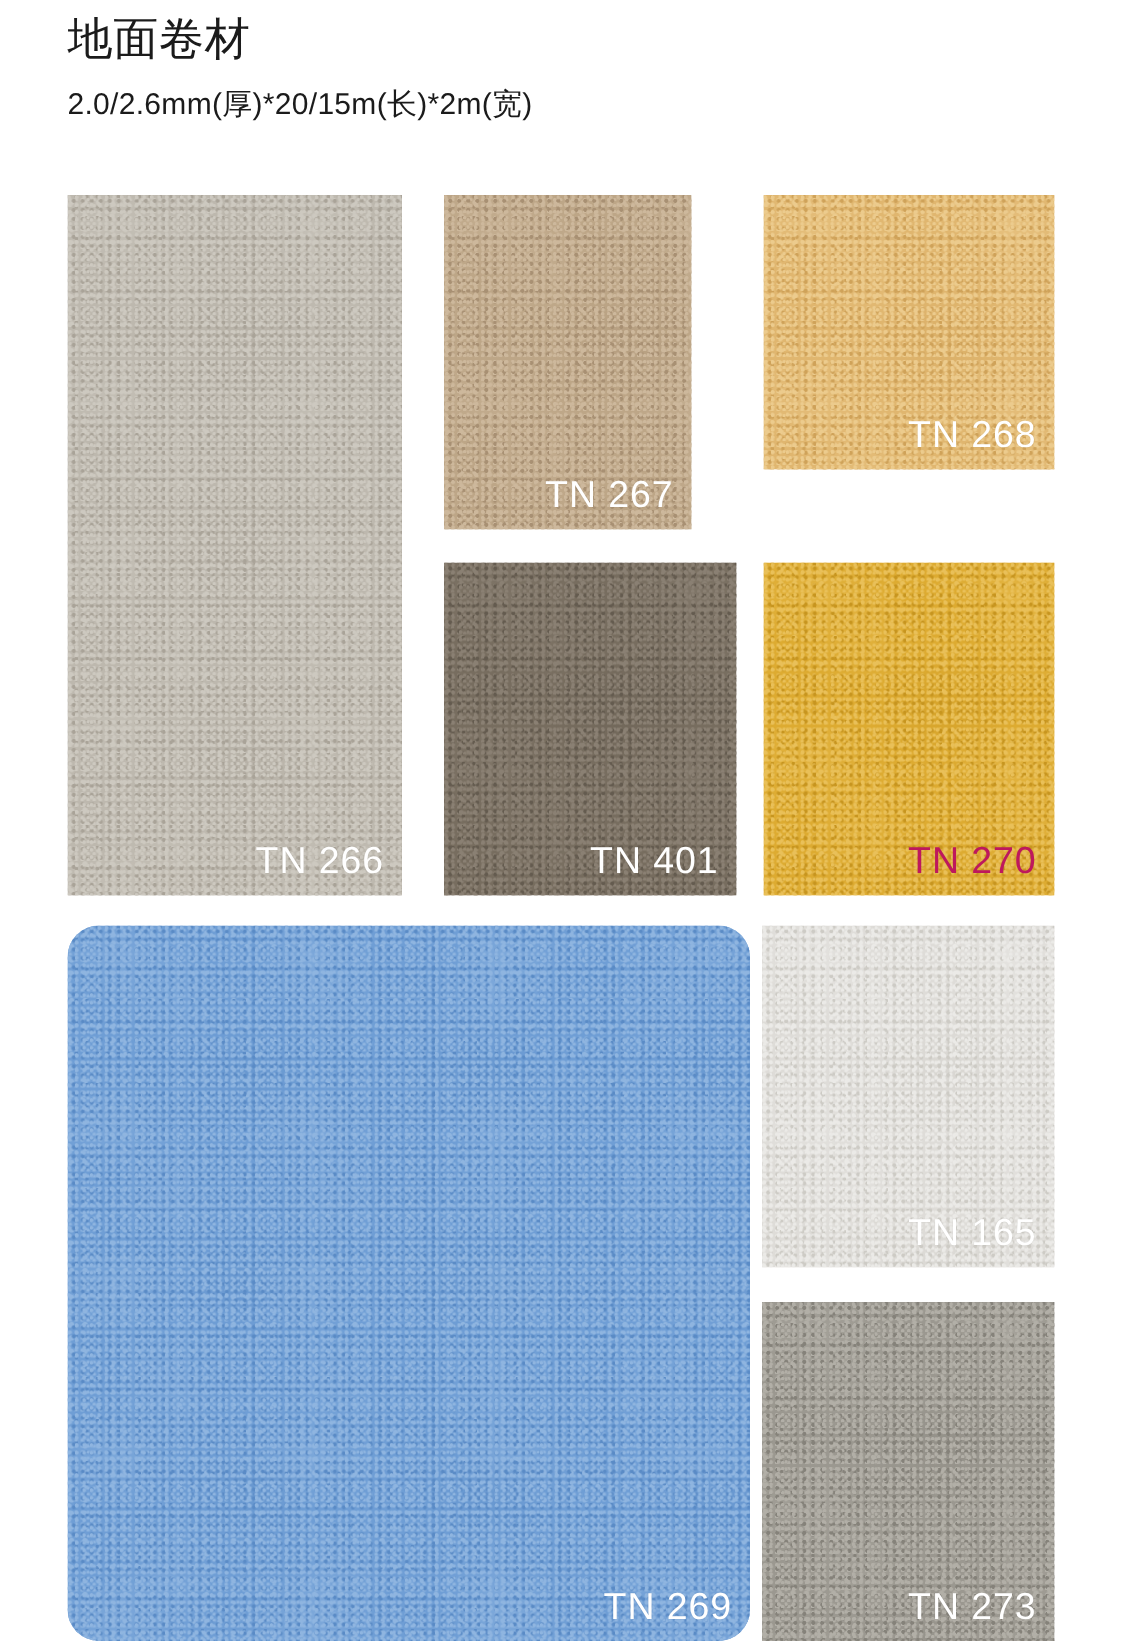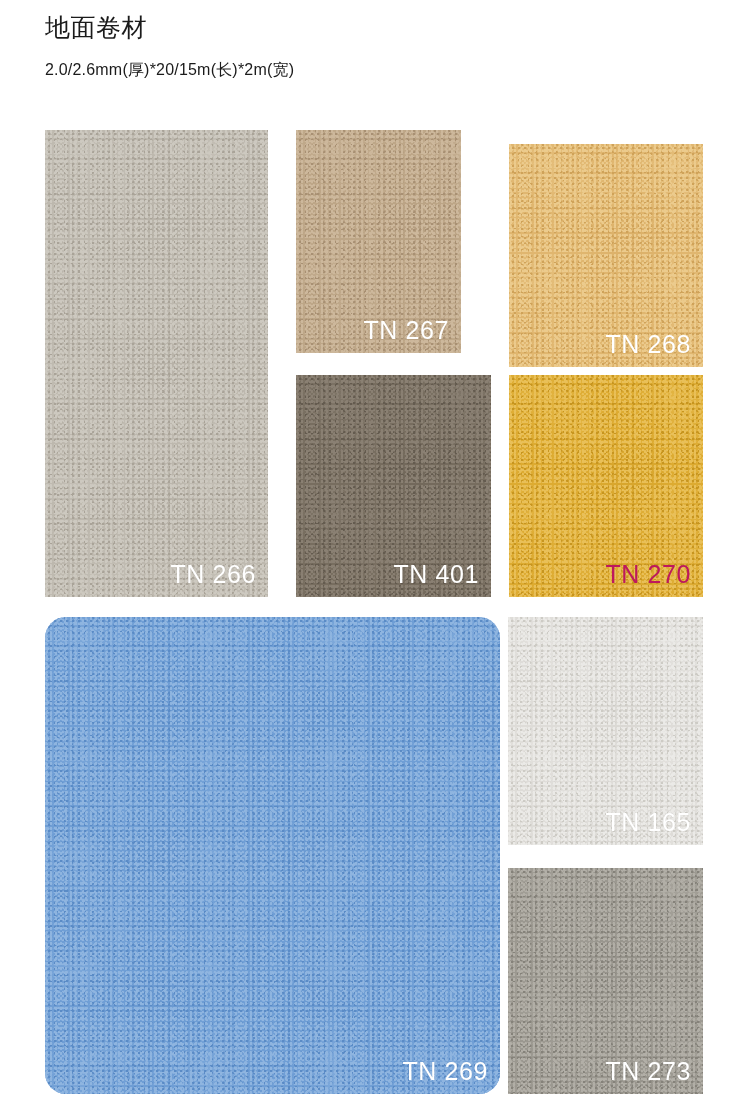--- a/index.html
+++ b/index.html
@@ -24,30 +24,30 @@
   }
 
   
   .header {
     position: absolute;
     left: 45px;
     top: 10px;
     width: 660px;
   }
   .page-title {
-    font-size: 25px;
+    font-size: 30px;
     line-height: 34px;
     color: #1b1b1b;
     font-weight: 400;
     letter-spacing: 0.5px;
     margin: 0;
     white-space: nowrap;
   }
   .page-subtitle {
-    font-size: 16px;
+    font-size: 20px;
     line-height: 24px;
     color: #1b1b1b;
     font-weight: 400;
     margin: 14px 0 0 0;
     letter-spacing: 0.2px;
     white-space: nowrap;
   }
 
   
   .swatch {
@@ -70,21 +70,21 @@
     font-weight: 400;
     letter-spacing: 0.6px;
     white-space: nowrap;
     text-shadow: 0 0 1px rgba(0,0,0,0.10);
   }
 
   
   #tile-tn266 { left: 45px;  top: 130px; width: 223px; height: 467px; }
   #tile-tn267 { left: 296px; top: 130px; width: 165px; height: 223px; }
   #tile-tn277 { left: 296px; top: 375px; width: 195px; height: 222px; }
-  #tile-tn268 { left: 509px; top: 144px; width: 194px; height: 223px; }
+  #tile-tn268 { left: 509px; top: 130px; width: 194px; height: 183px; }
   #tile-tn270 { left: 509px; top: 375px; width: 194px; height: 222px; }
 
   
   #tile-tn269 { left: 45px;  top: 617px; width: 455px; height: 477px; border-radius: 21px; }
   #tile-tn272 { left: 508px; top: 617px; width: 195px; height: 228px; }
   #tile-tn273 { left: 508px; top: 868px; width: 195px; height: 226px; }
 </style>
 </head>
 <body>
 

